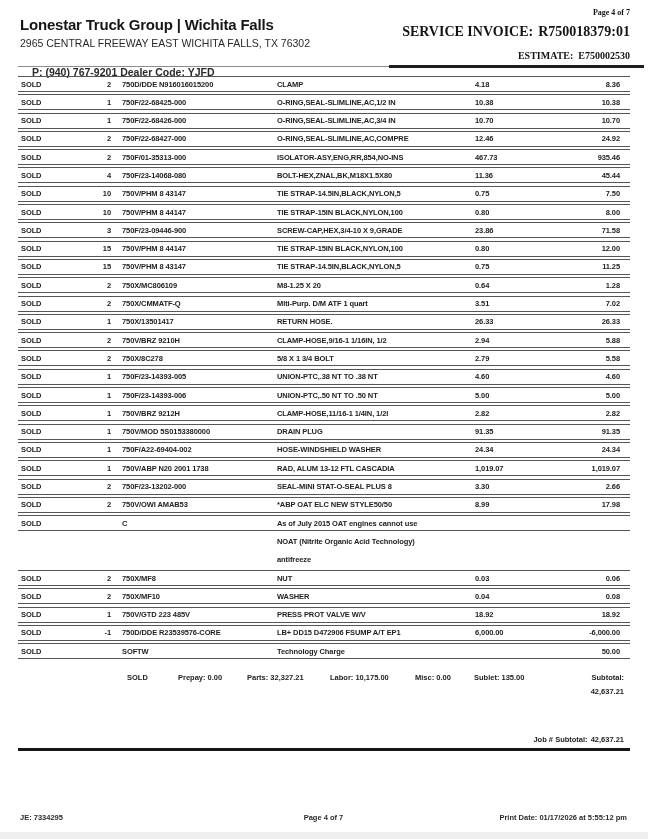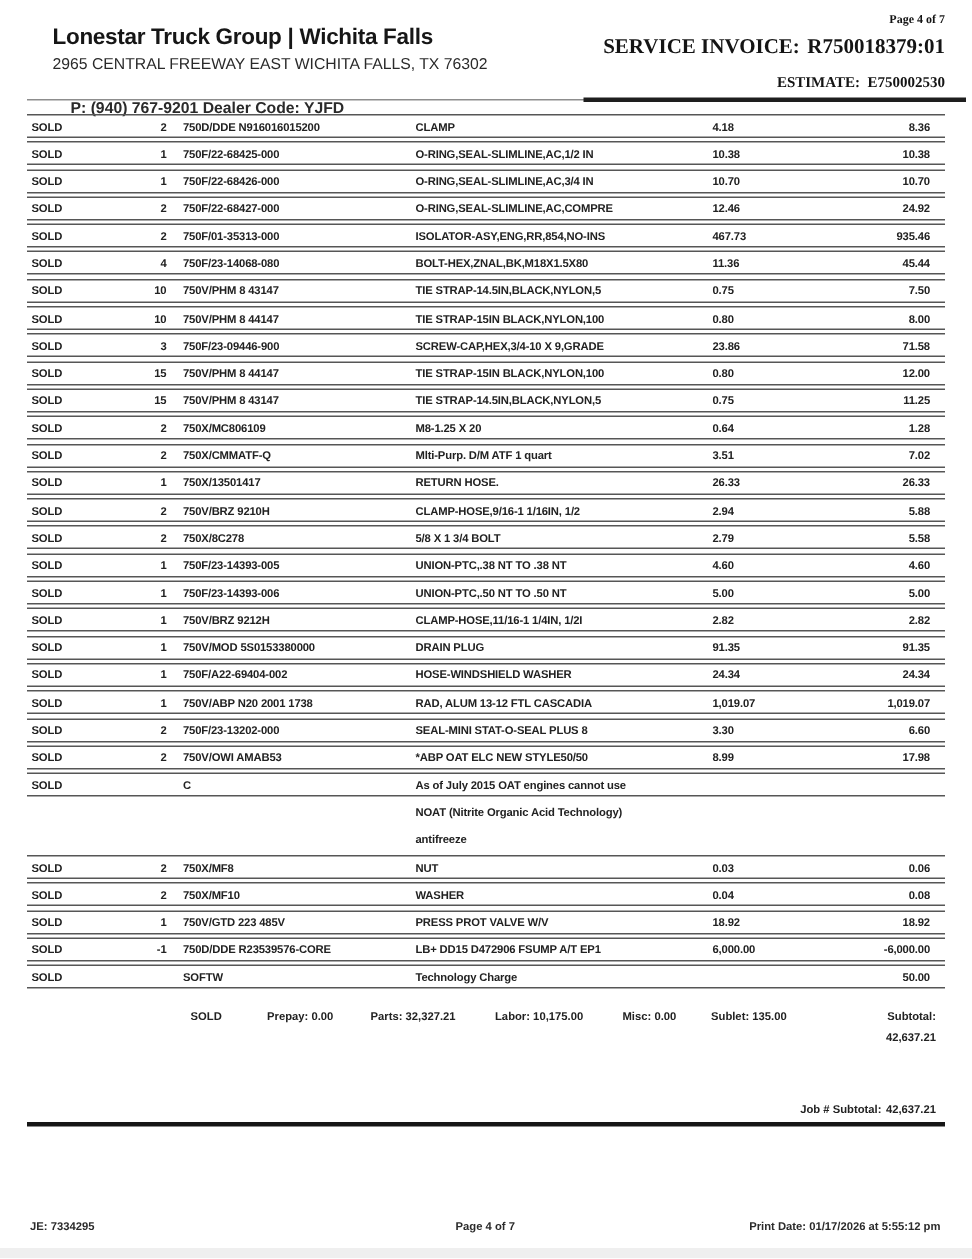--- a/index.html
+++ b/index.html
@@ -7,21 +7,21 @@
   .page {
     position:relative;
     width:648px; height:839px;
     background:#ffffff;
     font-family:"Liberation Sans", sans-serif;
     color:#1f1f1f;
     overflow:hidden;
   }
 
   
-  .header-left { position:absolute; left:35px; top:16px; }
+  .header-left { position:absolute; left:20px; top:16px; }
   .company   { font-size:15px; font-weight:700; letter-spacing:-0.2px; color:#161616; }
   .address   { font-size:10.5px; font-weight:400; margin-top:4px; color:#2a2a2a; }
   .phoneline { font-size:10.5px; font-weight:700; margin-top:17px; color:#2a2a2a;padding-left:12px; }
 
   .header-right { position:absolute; right:18px; top:8px; text-align:right;
                   font-family:"Liberation Serif", serif; color:#141414; }
   .page-label     { font-size:8px;  font-weight:700; }
   .invoice-line   { font-size:14px; font-weight:700; margin-top:7px; }
   .estimate-line  { font-size:10px; font-weight:700; margin-top:10px; }
   .invoice-line .val, .estimate-line .val { margin-left:5px; }
@@ -278,21 +278,21 @@
       <span class="c-desc">RAD, ALUM 13-12 FTL CASCADIA</span>
       <span class="c-unit">1,019.07</span>
       <span class="c-total">1,019.07</span>
     </div>
       <div class="row">
       <span class="c-status">SOLD</span>
       <span class="c-qty">2</span>
       <span class="c-part">750F/23-13202-000</span>
       <span class="c-desc">SEAL-MINI STAT-O-SEAL PLUS  8</span>
       <span class="c-unit">3.30</span>
-      <span class="c-total">6.60</span>
+      <span class="c-total">2.66</span>
     </div>
       <div class="row">
       <span class="c-status">SOLD</span>
       <span class="c-qty">2</span>
       <span class="c-part">750V/OWI AMAB53</span>
       <span class="c-desc">*ABP OAT ELC NEW STYLE50/50</span>
       <span class="c-unit">8.99</span>
       <span class="c-total">17.98</span>
     </div>
       <div class="row">

